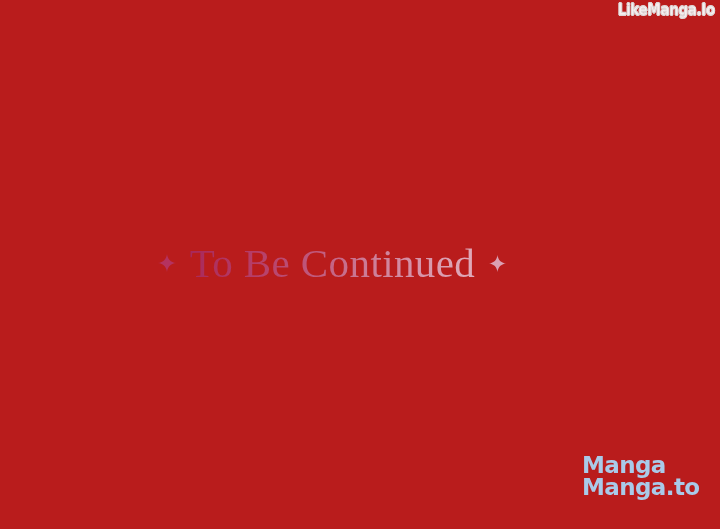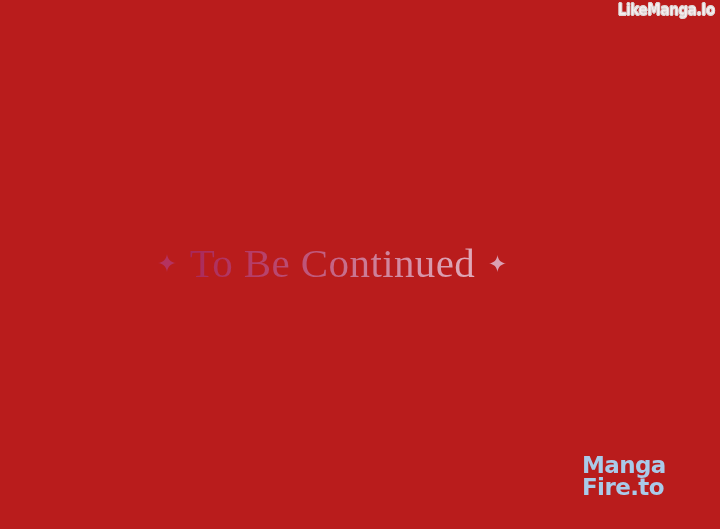--- a/index.html
+++ b/index.html
@@ -145,18 +145,18 @@
       </svg>
     </span>
 
   </div>
 
   <div class="mf-logo">
 
 
     <span class="mf-wordmark">
       <span class="mf-word">Manga</span>
-      <span class="mf-word">Fire.to</span>
+      <span class="mf-word">Manga.to</span>
     </span>
 
   </div>
 
 </div>
 
 </body></html>

